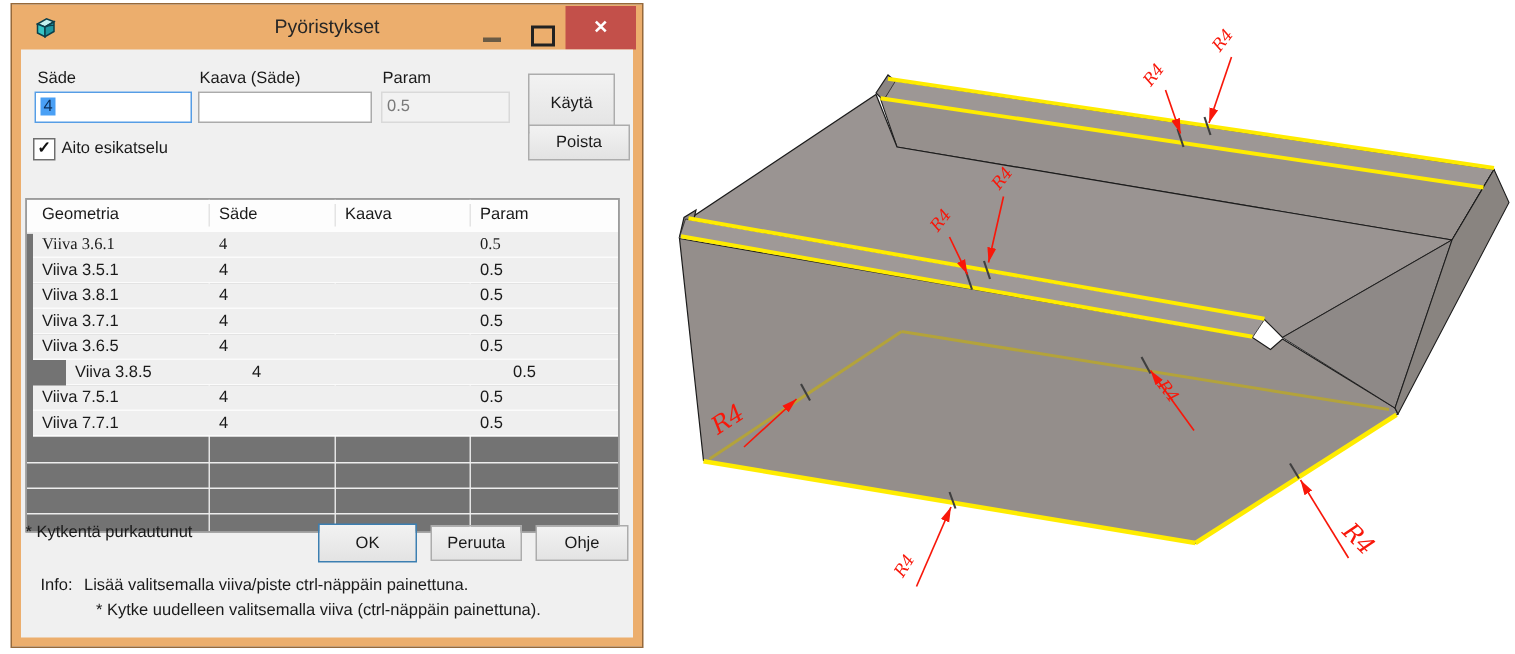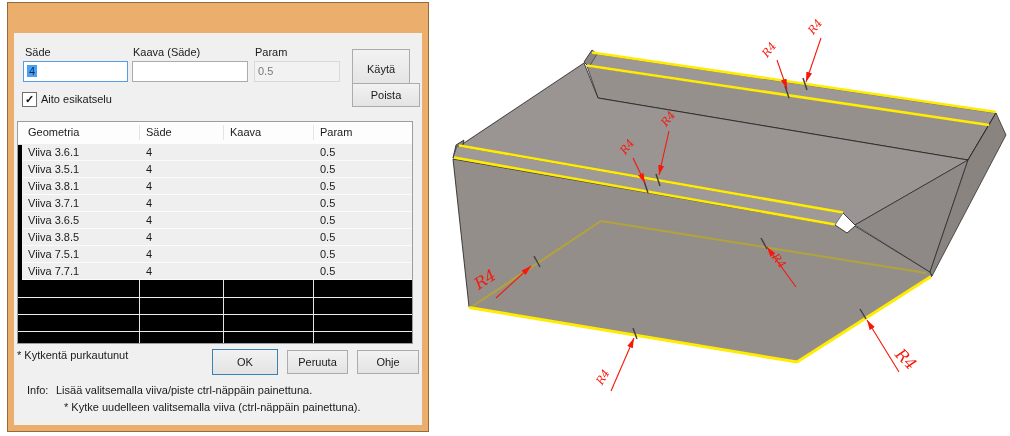--- a/index.html
+++ b/index.html
@@ -22,38 +22,50 @@
       line-height:19px;padding:0 3px;}
   .tb.focus{border:1px solid #569de5;}
   .tb.disabled{background:#f2f2f2;border:1px solid #d9d9d9;color:#7a7a7a;}
   .sel4{background:#4aa0f5;color:#0b2e59;padding:0 2px;}
   .pushbtn{position:absolute;background:linear-gradient(#f2f2f2,#e3e3e3);border:1px solid #acacac;
            text-align:center;font-size:11px;color:#1a1a1a;}
   .pushbtn.default{border:1px solid #3c7fb1;}
   .cbx{position:absolute;width:13px;height:13px;background:#fff;border:1px solid #6e6e6e;
        text-align:center;line-height:12px;font-size:11px;font-weight:bold;color:#111;}
   
-  .gridtable{position:absolute;left:9px;top:118px;width:394px;height:221px;background:#000000;
+  .gridtable{position:absolute;left:9px;top:129px;width:394px;height:221px;background:#737373;
              border:1px solid #9c9c9c;overflow:hidden;}
   .ghead{position:absolute;left:0;top:0;width:100%;height:22px;background:#fdfdfd;
          border-bottom:1px solid #e0e0e0;}
   .ghead span{position:absolute;top:4px;}
   .vline{position:absolute;top:0;bottom:0;width:1px;background:#e4e4e4;}
   .hline{position:absolute;left:0;right:0;height:1px;background:#ededed;}
   .trow{position:absolute;left:4px;right:0;height:16px;background:#efefef;border-bottom:1px solid #fbfbfb;}
   .trow span{position:absolute;top:2px;}
   .note{position:absolute;white-space:nowrap;}
   
   .view3d{position:absolute;left:440px;top:0;width:570px;height:436px;}
   text.ann{font-family:"DejaVu Serif",serif;font-style:italic;fill:#f8170a;}
 </style>
 </head>
 <body>
 
 <div class="dialog">
+  <div class="titlebar">
+    <span class="title">Pyöristykset</span>
+    <svg class="appicon" viewBox="0 0 17 17">
+      <polygon points="3,6 9,2.5 14,4.5 8,8" fill="#c2f0ee" stroke="#0d3f4a" stroke-width="1"></polygon>
+      <polygon points="3,6 8,8 8,14.5 3,12" fill="#35c4c4" stroke="#0d3f4a" stroke-width="1"></polygon>
+      <polygon points="14,4.5 8,8 8,14.5 14,11" fill="#1d96a0" stroke="#0d3f4a" stroke-width="1"></polygon>
+      <path d="M8,8 Q11,6.5 14,7" fill="none" stroke="#0d3f4a" stroke-width="0.8"></path>
+    </svg>
+    <div class="btn-min"></div>
+    <div class="btn-max"></div>
+    <div class="btn-close">✕</div>
+  </div>
   <div class="inner"></div>
 
   <span class="lbl" style="left:17px;top:43px;">Säde</span>
   <span class="lbl" style="left:125px;top:43px;">Kaava (Säde)</span>
   <span class="lbl" style="left:247px;top:43px;">Param</span>
 
   <div class="tb focus" style="left:15px;top:58px;width:97px;"><span class="sel4">4</span></div>
   <div class="tb" style="left:124px;top:58px;width:108px;"><span></span></div>
   <div class="tb disabled" style="left:246px;top:58px;width:78px;"><span>0.5</span></div>
 
@@ -73,21 +85,21 @@
     <div class="ghead">
       <span style="left:10px;">Geometria</span>
       <span style="left:128px;">Säde</span>
       <span style="left:212px;">Kaava</span>
       <span style="left:302px;">Param</span>
       <div class="vline" style="left:121px;top:3px;bottom:4px;"></div>
       <div class="vline" style="left:205px;top:3px;bottom:4px;"></div>
       <div class="vline" style="left:295px;top:3px;bottom:4px;"></div>
     </div>
     <div id="rows">
-        <div class="trow" style="top: 22px;">
+        <div class="trow" style="top: 22px; font-family: Liberation Serif, serif;">
           <span style="left: 6px;">Viiva 3.6.1</span>
           <span style="left: 124px;">4</span>
           <span style="left: 208px;"></span>
           <span style="left: 298px;">0.5</span>
         </div>
         <div class="trow" style="top: 39px;">
           <span style="left: 6px;">Viiva 3.5.1</span>
           <span style="left: 124px;">4</span>
           <span style="left: 208px;"></span>
           <span style="left: 298px;">0.5</span>
@@ -103,21 +115,21 @@
           <span style="left: 124px;">4</span>
           <span style="left: 208px;"></span>
           <span style="left: 298px;">0.5</span>
         </div>
         <div class="trow" style="top: 90px; padding-left: 48px;">
           <span style="left: 6px;">Viiva 3.6.5</span>
           <span style="left: 124px;">4</span>
           <span style="left: 208px;"></span>
           <span style="left: 298px;">0.5</span>
         </div>
-        <div class="trow" style="top: 107px;">
+        <div class="trow" style="top: 107px; margin-left: 22px;">
           <span style="left: 6px;">Viiva 3.8.5</span>
           <span style="left: 124px;">4</span>
           <span style="left: 208px;"></span>
           <span style="left: 298px;">0.5</span>
         </div>
         <div class="trow" style="top: 124px; padding-left: 43px;">
           <span style="left: 6px;">Viiva 7.5.1</span>
           <span style="left: 124px;">4</span>
           <span style="left: 208px;"></span>
           <span style="left: 298px;">0.5</span>

